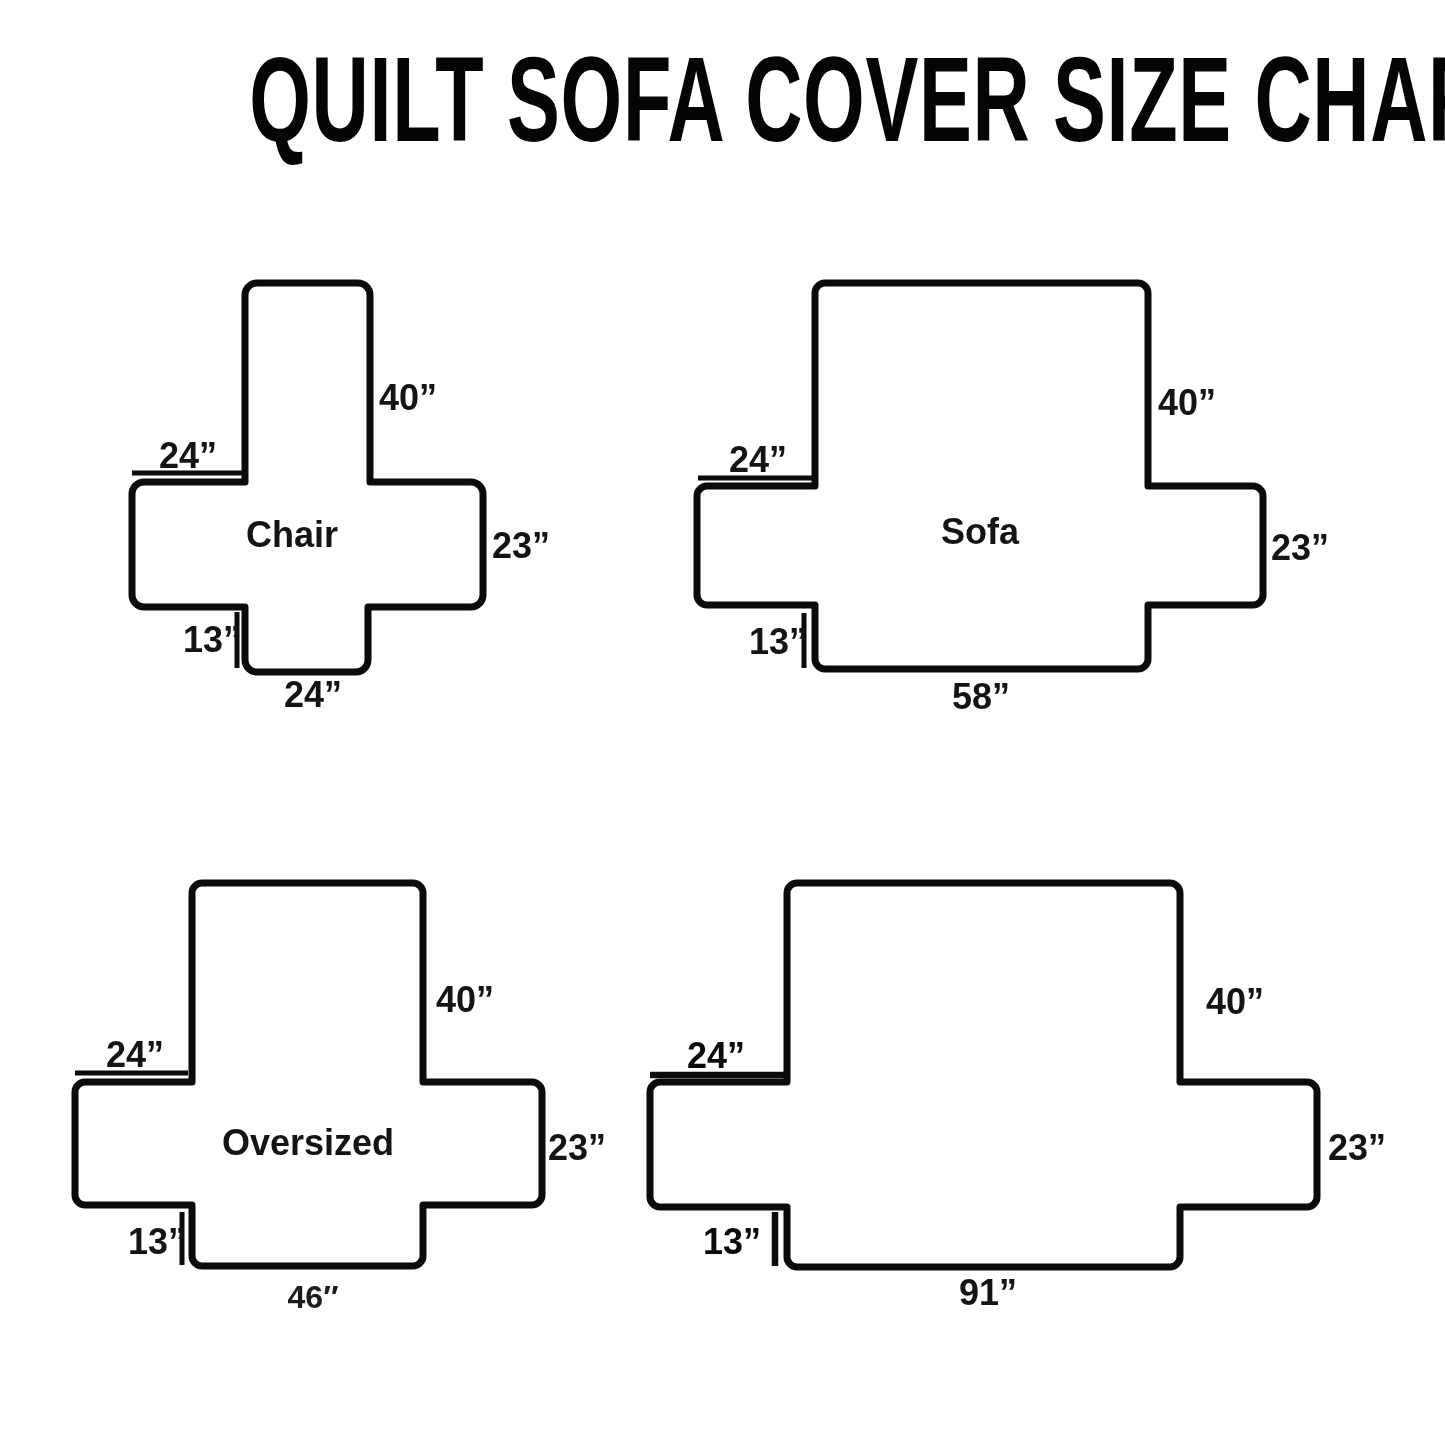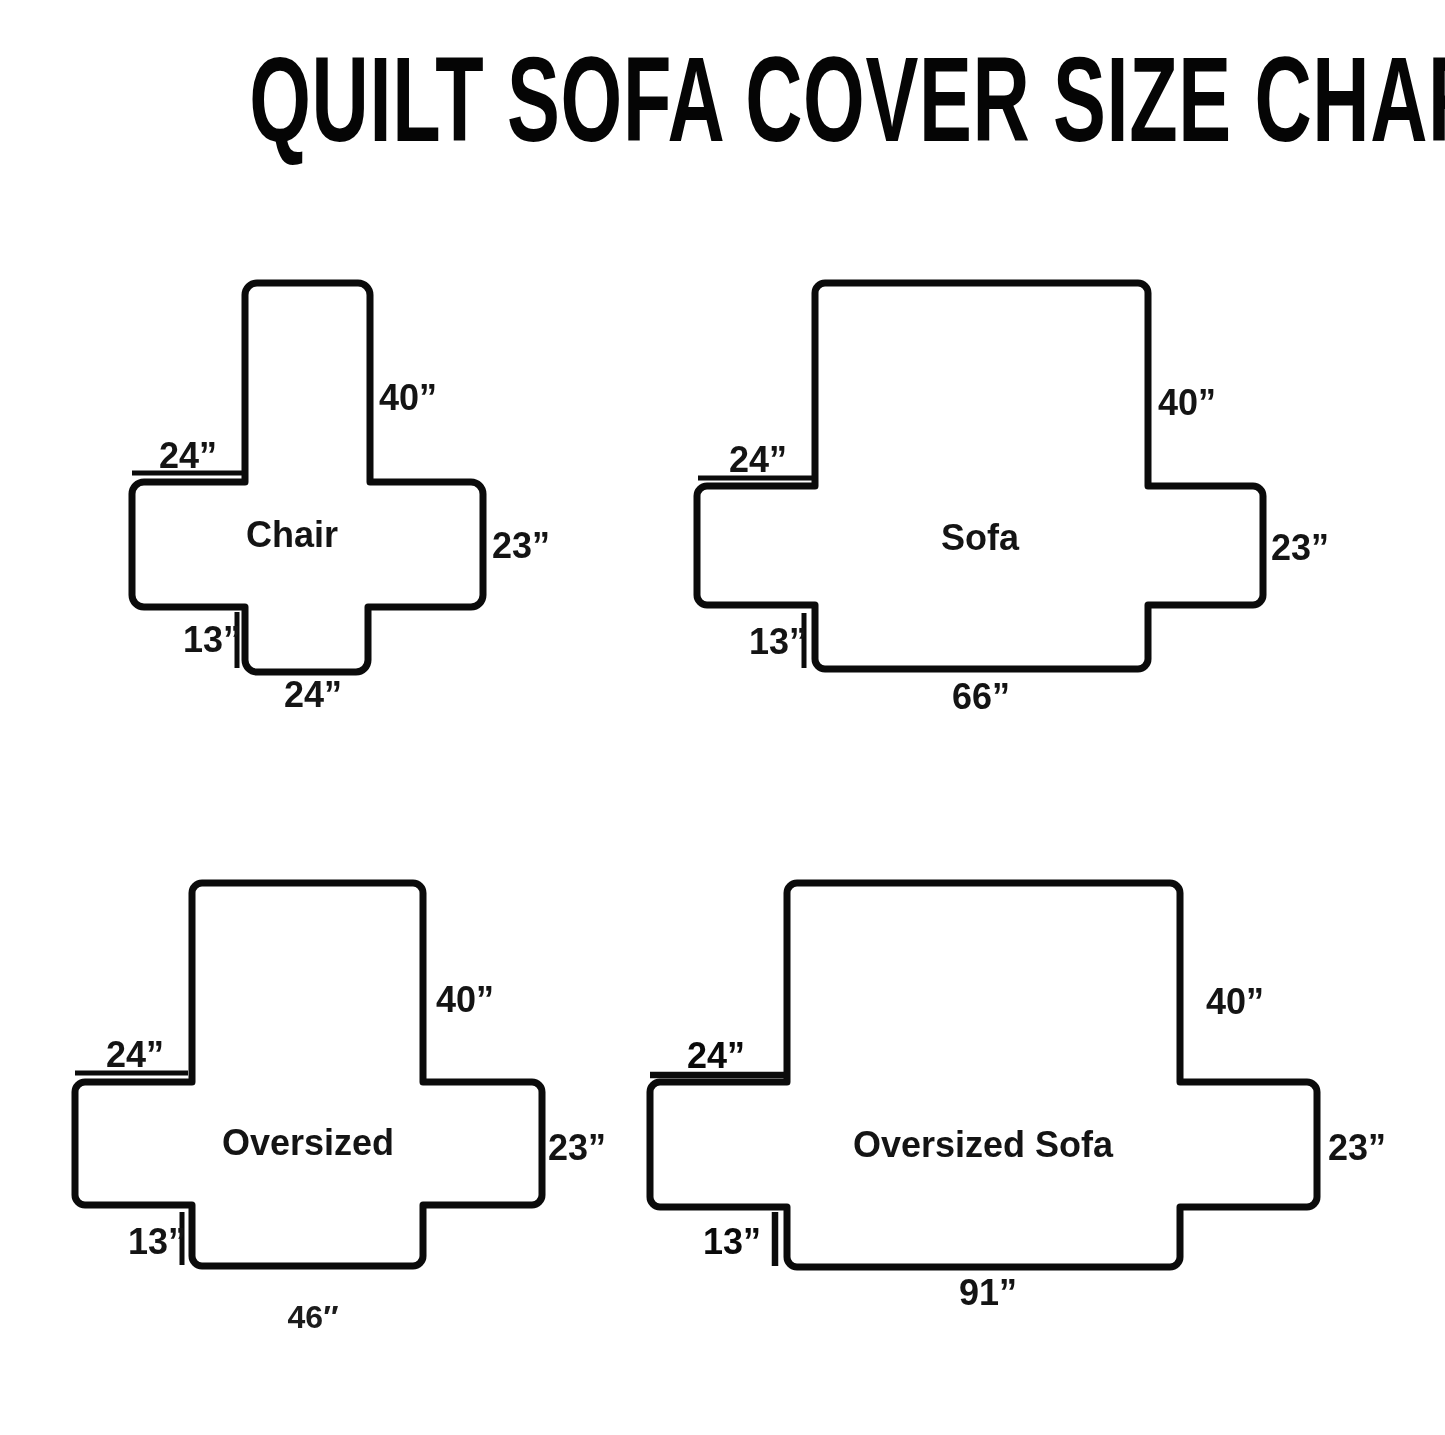--- a/index.html
+++ b/index.html
@@ -16,21 +16,21 @@
   .diagram{position:absolute;}
   .diagram svg{position:absolute;left:0;top:0;overflow:visible;}
   .outline{fill:#ffffff;stroke:#0b0b0b;stroke-width:7;stroke-linejoin:round;}
   .dim{stroke:#0b0b0b;stroke-width:5;stroke-linecap:butt;}
   .dim.thick{stroke-width:6.5;}
   .lbl{
     position:absolute;transform:translate(-50%,-50%);
     font-size:36px;font-weight:700;white-space:nowrap;color:#141414;
   }
   .lbl.b{font-weight:700;color:#0a0a0a;}
-  .lbl.s{font-size:32px;color:#1c1c1c;margin-top:20px;}
+  .lbl.s{font-size:32px;color:#1c1c1c;}
 </style>
 </head>
 <body>
 
 <div class="title">QUILT SOFA COVER SIZE CHART</div>
 
 <div class="diagram" style="left:100px;top:270px;width:460px;height:450px;">
   <svg width="460" height="450" viewBox="0 0 460 450">
     <path class="outline" d="M157,13 H258 A12,12 0 0 1 270,25 L270,212 H371 A12,12 0 0 1 383,224 V325 A12,12 0 0 1 371,337 L268,337 V390 A12,12 0 0 1 256,402 H157 A12,12 0 0 1 145,390 L145,337 H44 A12,12 0 0 1 32,325 V224 A12,12 0 0 1 44,212 L145,212 V25 A12,12 0 0 1 157,13 Z"></path>
     <line class="dim" x1="32" y1="203" x2="143" y2="203"></line>
@@ -45,24 +45,24 @@
 </div>
 
 <div class="diagram" style="left:670px;top:270px;width:700px;height:450px;">
   <svg width="700" height="450" viewBox="0 0 700 450">
     <path class="outline" d="M155,13 H468 A10,10 0 0 1 478,23 L478,216 H583 A10,10 0 0 1 593,226 V325 A10,10 0 0 1 583,335 L478,335 V389 A10,10 0 0 1 468,399 H155 A10,10 0 0 1 145,389 L145,335 H37 A10,10 0 0 1 27,325 V226 A10,10 0 0 1 37,216 L145,216 V23 A10,10 0 0 1 155,13 Z"></path>
     <line class="dim" x1="28" y1="208" x2="142" y2="208"></line>
     <line class="dim" x1="134" y1="343" x2="134" y2="398"></line>
   </svg>
   <div class="lbl" style="left:517px;top:133px;">40”</div>
   <div class="lbl" style="left:88px;top:190px;">24”</div>
-  <div class="lbl" style="left:310px;top:268px;text-align:right;">Sofa</div>
+  <div class="lbl" style="left:310px;top:262px;text-align:right;">Sofa</div>
   <div class="lbl" style="left:630px;top:278px;">23”</div>
   <div class="lbl" style="left:108px;top:372px;">13”</div>
-  <div class="lbl" style="left:311px;top:427px;">66”</div>
+  <div class="lbl" style="left:311px;top:427px;">58”</div>
 </div>
 
 <div class="diagram" style="left:60px;top:870px;width:580px;height:460px;">
   <svg width="580" height="460" viewBox="0 0 580 460">
     <path class="outline" d="M142,13 H353 A10,10 0 0 1 363,23 L363,212 H472 A10,10 0 0 1 482,222 V325 A10,10 0 0 1 472,335 L363,335 V386 A10,10 0 0 1 353,396 H142 A10,10 0 0 1 132,386 L132,335 H25 A10,10 0 0 1 15,325 V222 A10,10 0 0 1 25,212 L132,212 V23 A10,10 0 0 1 142,13 Z"></path>
     <line class="dim" x1="15" y1="203" x2="128" y2="203"></line>
     <line class="dim" x1="122" y1="342" x2="122" y2="395"></line>
   </svg>
   <div class="lbl" style="left:405px;top:130px;">40”</div>
   <div class="lbl" style="left:75px;top:185px;">24”</div>
@@ -73,17 +73,16 @@
 </div>
 
 <div class="diagram" style="left:620px;top:870px;width:790px;height:460px;">
   <svg width="790" height="460" viewBox="0 0 790 460">
     <path class="outline" d="M177,13 H550 A10,10 0 0 1 560,23 L560,212 H687 A10,10 0 0 1 697,222 V327 A10,10 0 0 1 687,337 L560,337 V387 A10,10 0 0 1 550,397 H177 A10,10 0 0 1 167,387 L167,337 H40 A10,10 0 0 1 30,327 V222 A10,10 0 0 1 40,212 L167,212 V23 A10,10 0 0 1 177,13 Z"></path>
     <line class="dim thick" x1="30" y1="205" x2="165" y2="205"></line>
     <line class="dim thick" x1="155" y1="342" x2="155" y2="396"></line>
   </svg>
   <div class="lbl" style="left:615px;top:132px;">40”</div>
   <div class="lbl b" style="left:96px;top:186px;">24”</div>
-  <div class="lbl" style="left:363px;top:275px;">Oversized Sofa</div>
   <div class="lbl" style="left:737px;top:278px;">23”</div>
   <div class="lbl b" style="left:112px;top:372px;">13”</div>
   <div class="lbl" style="left:368px;top:423px;">91”</div>
 </div>
 
 </body></html>

